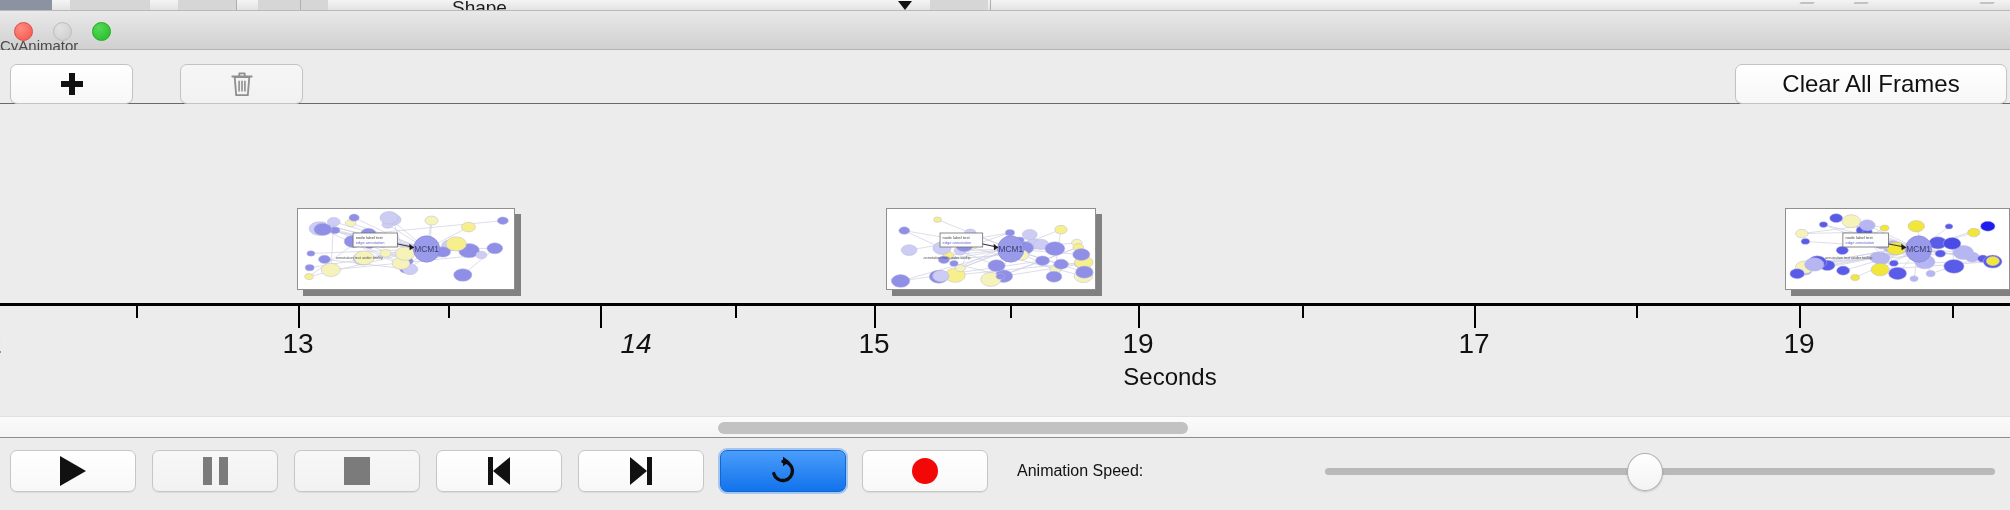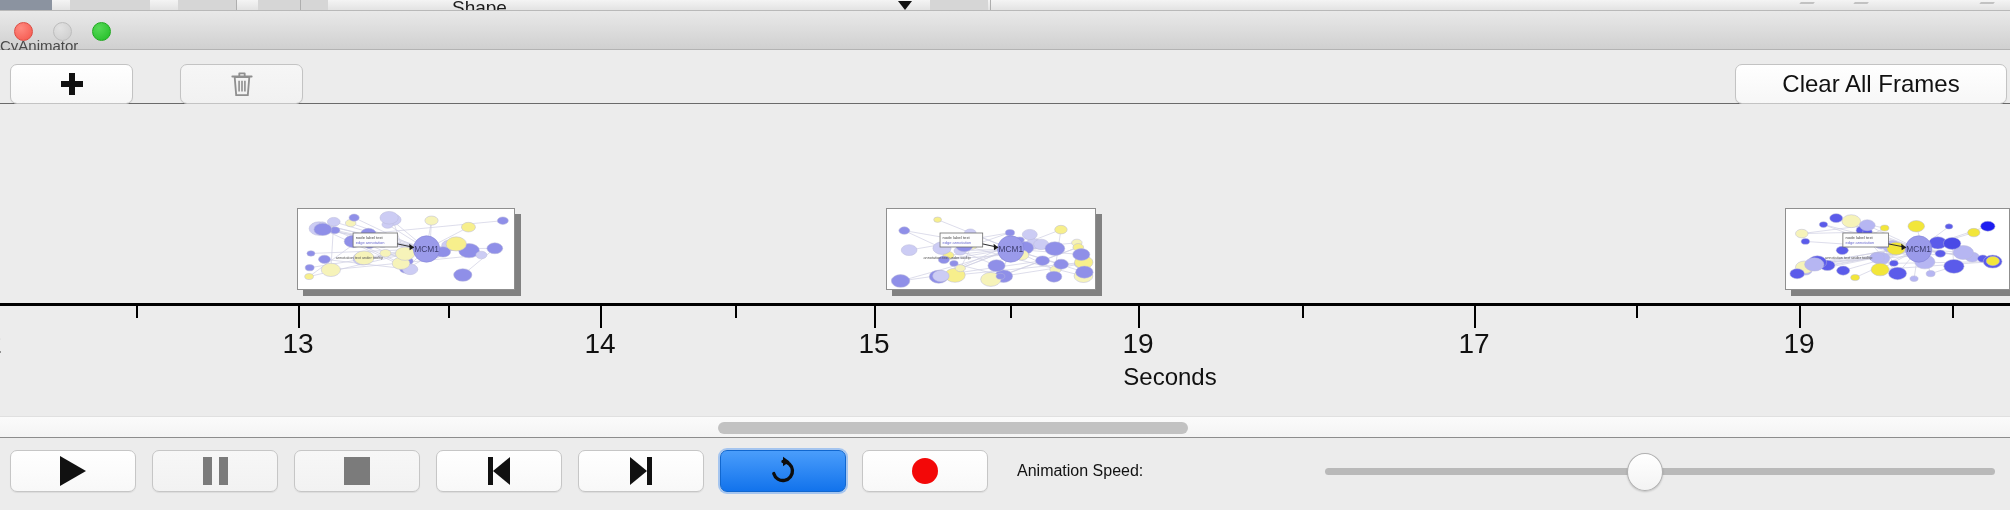--- a/index.html
+++ b/index.html
@@ -520,21 +520,21 @@
             </svg></div>
         </div>
       </div>
 
     <div id="axis"></div>
     <div id="ticks-layer">
         <div class="ticklabel" style="left: -6px;">2</div>
         <div class="tick major" style="left: 298px;"></div>
         <div class="ticklabel" style="left: 298px;">13</div>
         <div class="tick major" style="left: 600px;"></div>
-        <div class="ticklabel" style="left: 600px;">14</div>
+        <div class="ticklabel" style="left: 636px; font-style: italic;">14</div>
         <div class="tick major" style="left: 874px;"></div>
         <div class="ticklabel" style="left: 874px;">15</div>
         <div class="tick major" style="left: 1138px;"></div>
         <div class="ticklabel" style="left: 1138px;">19</div>
         <div class="tick major" style="left: 1474px;"></div>
         <div class="ticklabel" style="left: 1474px;">17</div>
         <div class="tick major" style="left: 1799px;"></div>
         <div class="ticklabel" style="left: 1799px;">19</div>
         <div class="tick minor" style="left: 136px;"></div>
         <div class="tick minor" style="left: 448px;"></div>

